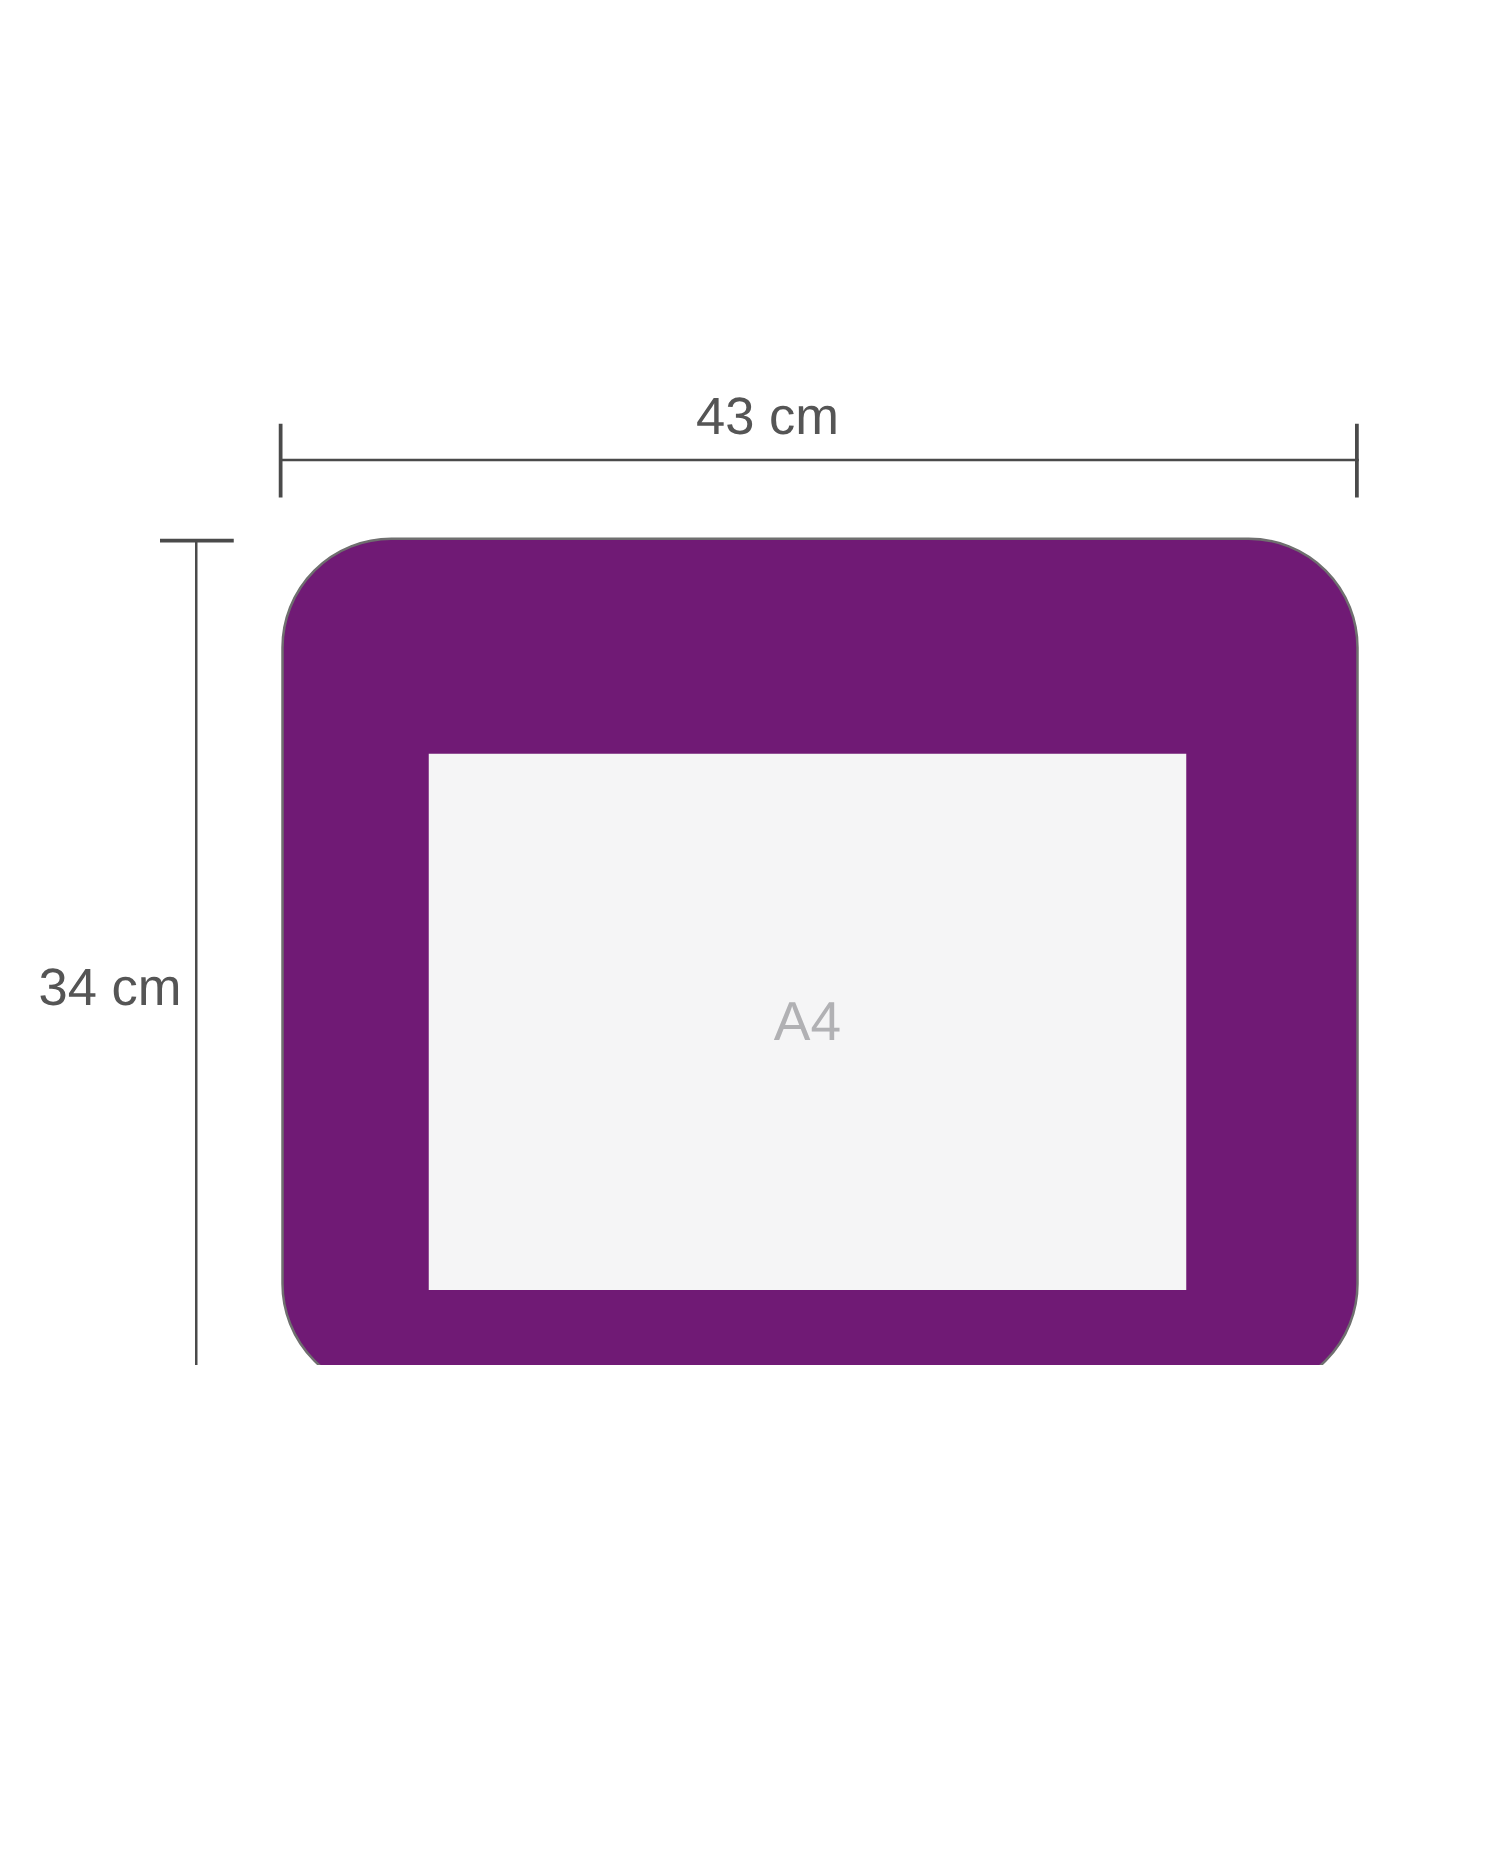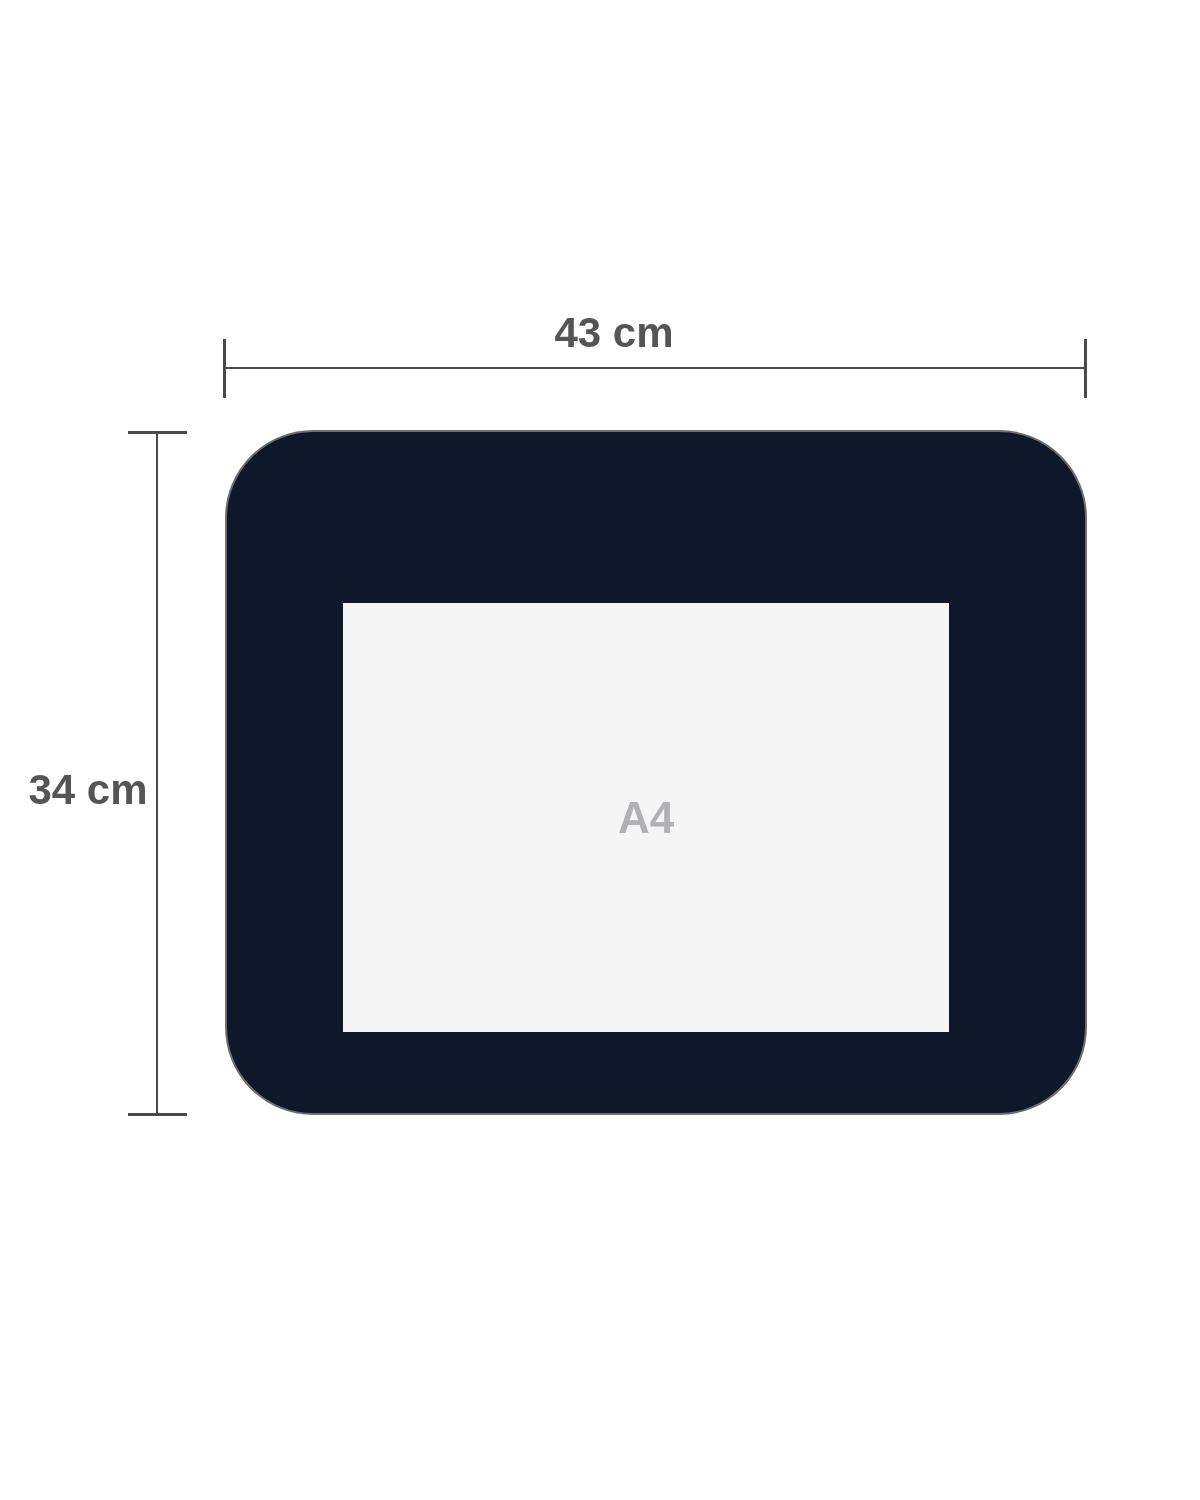--- a/index.html
+++ b/index.html
@@ -4,24 +4,23 @@
 <style>
   html, body {
     margin: 0;
     padding: 0;
     background: #ffffff;
     font-family: "Liberation Sans", sans-serif;
   }
   .canvas {
     position: relative;
     width: 1200px;
-    height: 1500px;
+    height: 1092px;
     background: var(--bg, #ffffff);
     overflow: hidden;
-    font-weight: bold;
   }
 
   
   .dim-label {
     position: absolute;
     color: var(--dim-text, #555555);
     font-size: 42px;
     line-height: 1;
     white-space: nowrap;
   }
@@ -67,21 +66,21 @@
   
   .placemat {
     position: absolute;
     left: 225px;
     top: 430px;
     width: 862px;
     height: 685px;
     box-sizing: border-box;
     border: 2px solid var(--outline, #6f6f6f);
     border-radius: 88px;
-    background: #0f172a;
+    background: #701a75;
   }
 
   
   .a4 {
     position: absolute;
     left: 116px;
     top: 171px;
     width: 606px;
     height: 429px;
     background: var(--paper-fill, #f5f5f6);

